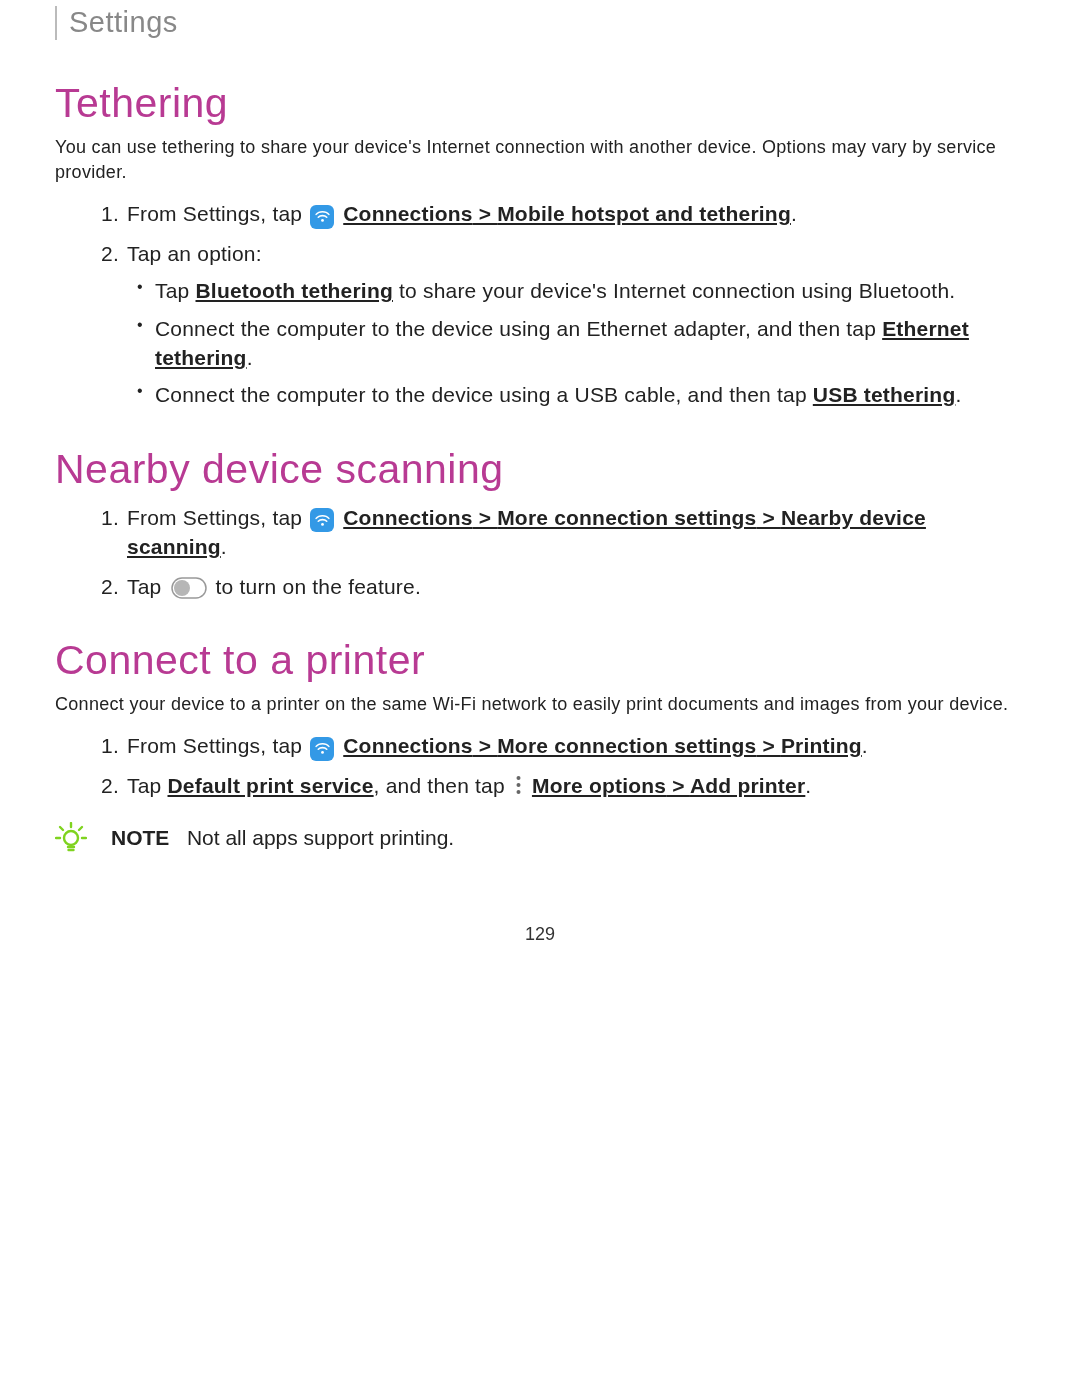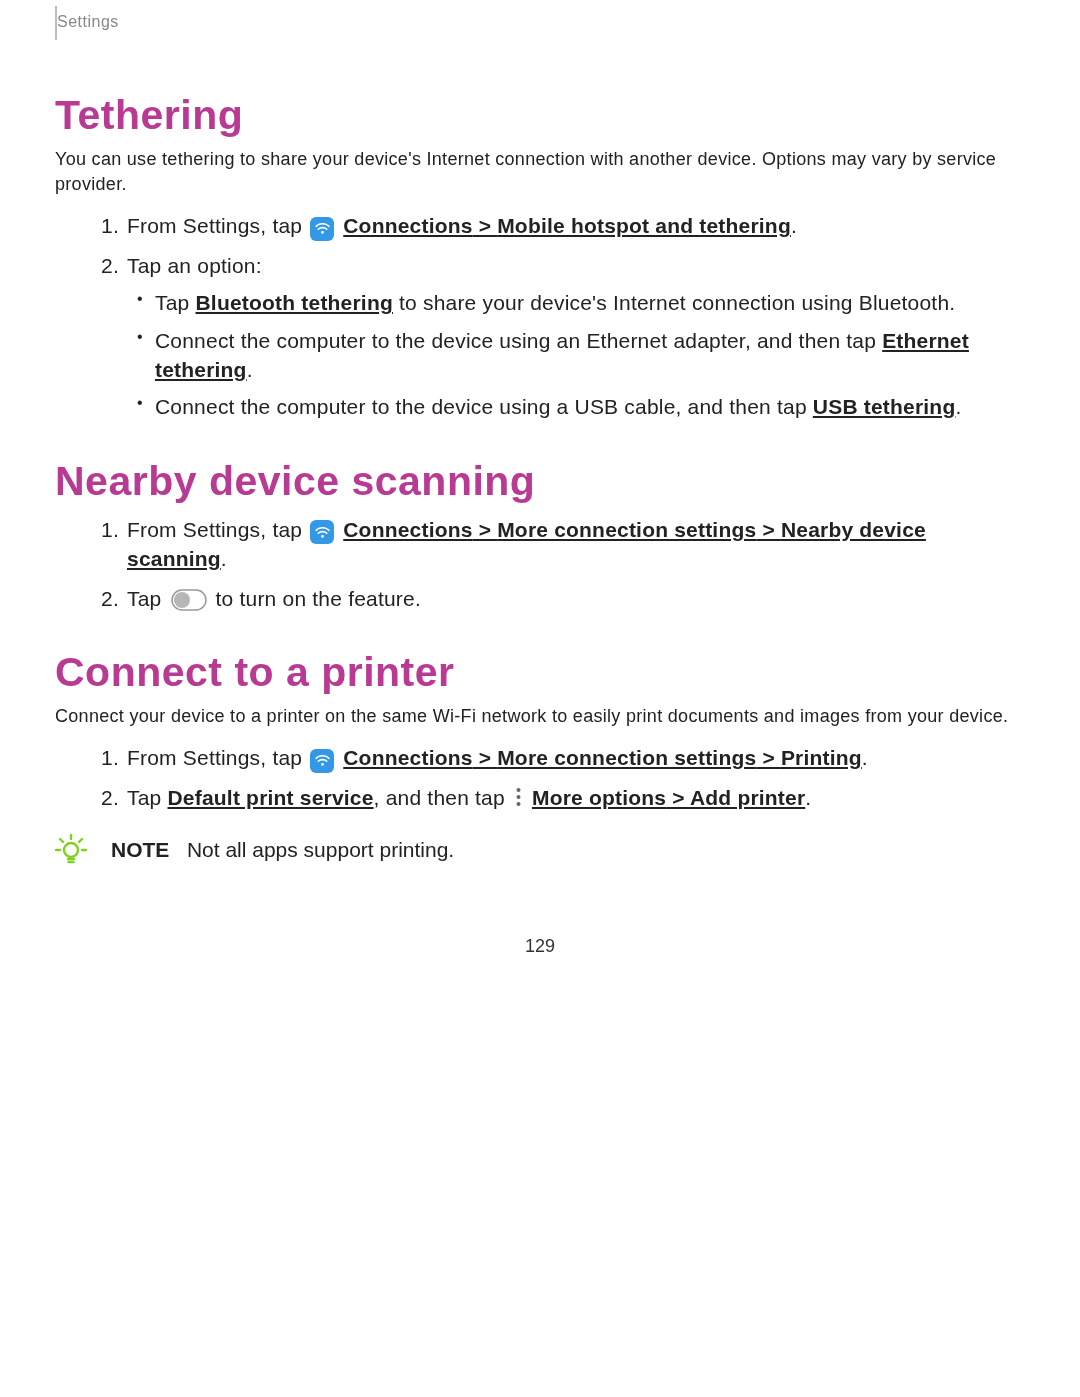--- a/index.html
+++ b/index.html
@@ -9,33 +9,34 @@
     background: #fff;
     color: #222;
     width: 1080px;
     box-sizing: border-box;
   }
   .page {
     padding: 0 55px 30px 55px;
     box-sizing: border-box;
   }
   .breadcrumb {
-    font-size: 16px;
+    font-size: 29px;
     color: #888;
     letter-spacing: 0.5px;
     border-left: 2px solid #bbb;
+    padding-left: 12px;
     margin-top: 6px;
-    margin-bottom: 52px;
+    margin-bottom: 40px;
     height: 34px;
     line-height: 32px;
     font-weight: 300;
   }
   h2 {
     color: #b83a93;
-    font-weight: 700;
+    font-weight: 400;
     font-size: 41px;
     margin: 30px 0 6px 0;
     letter-spacing: 0.5px;
   }
   p.intro {
     font-size: 18px;
     margin: 8px 0 14px 0;
     line-height: 1.4;
     letter-spacing: 0.3px;
   }

